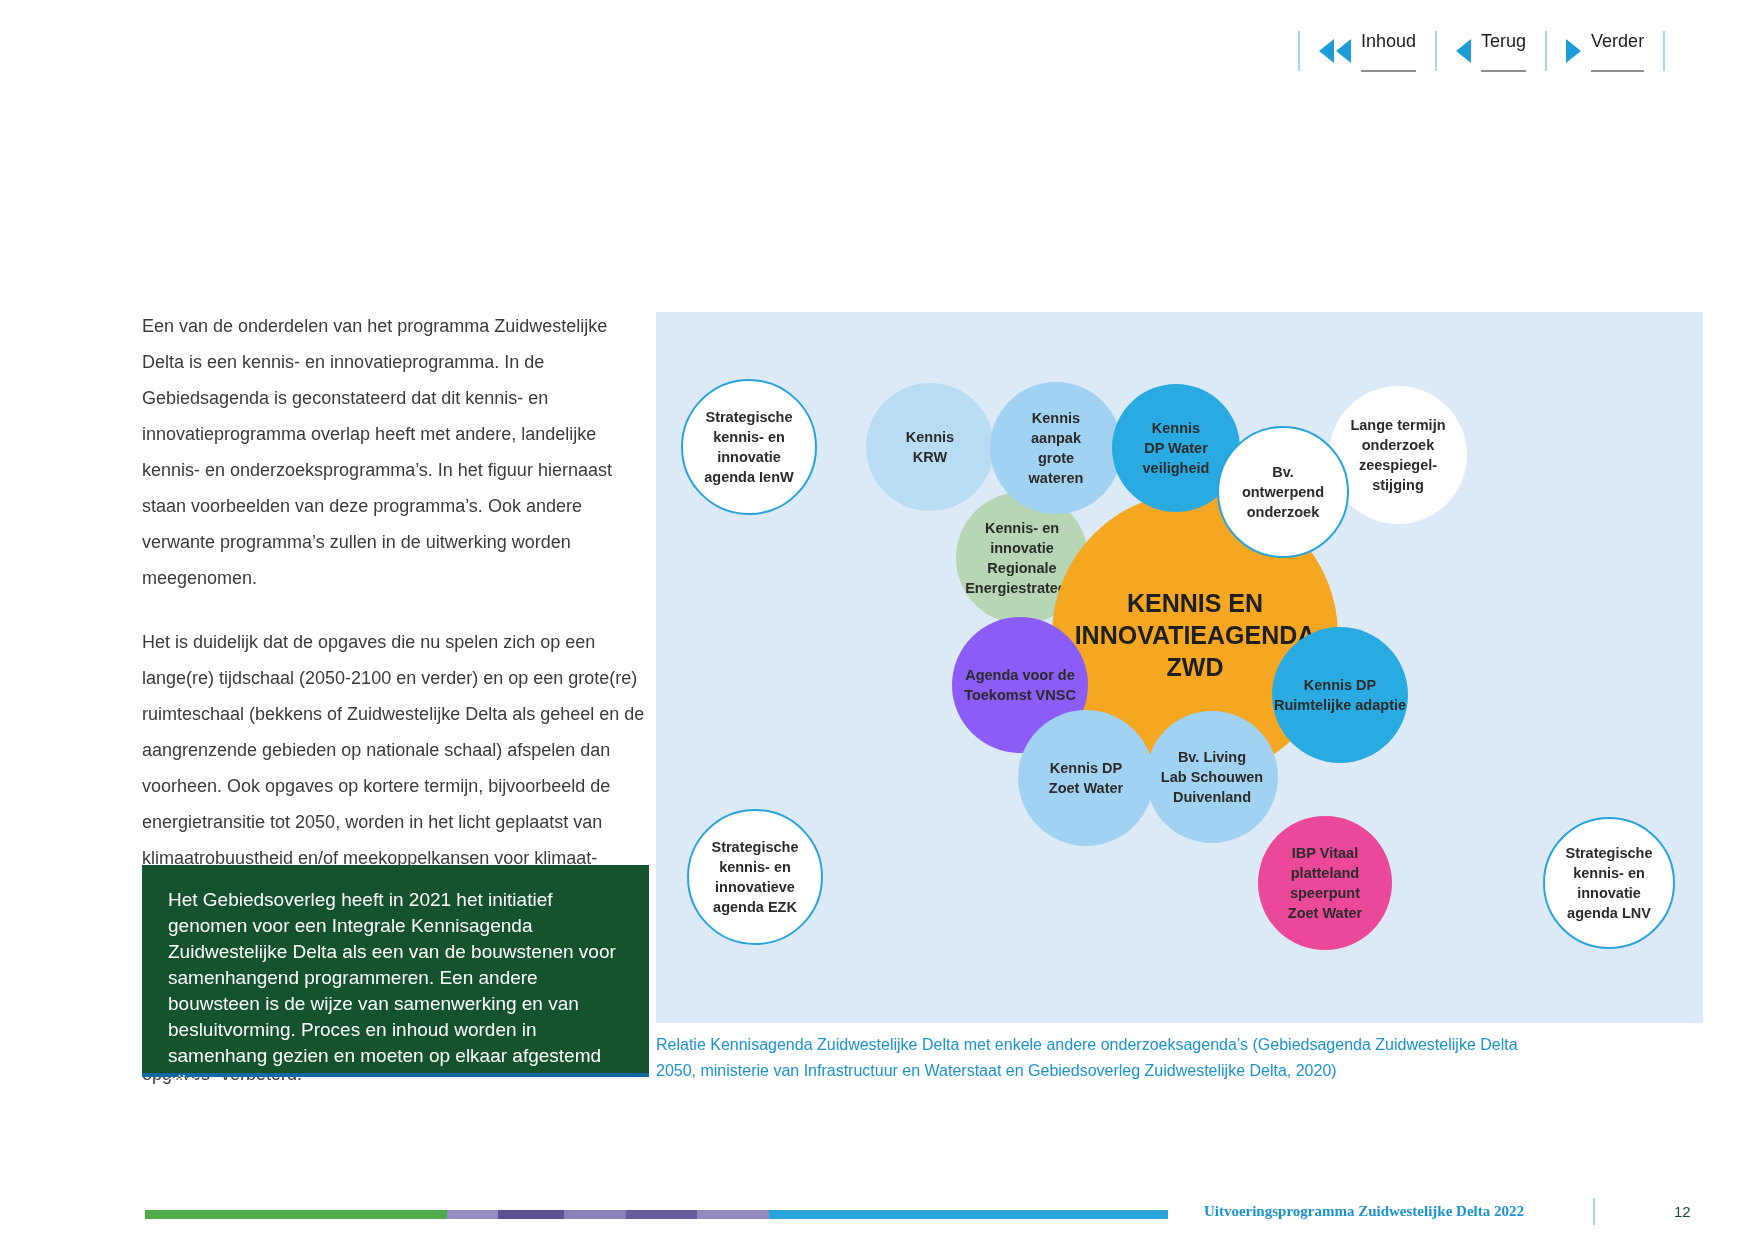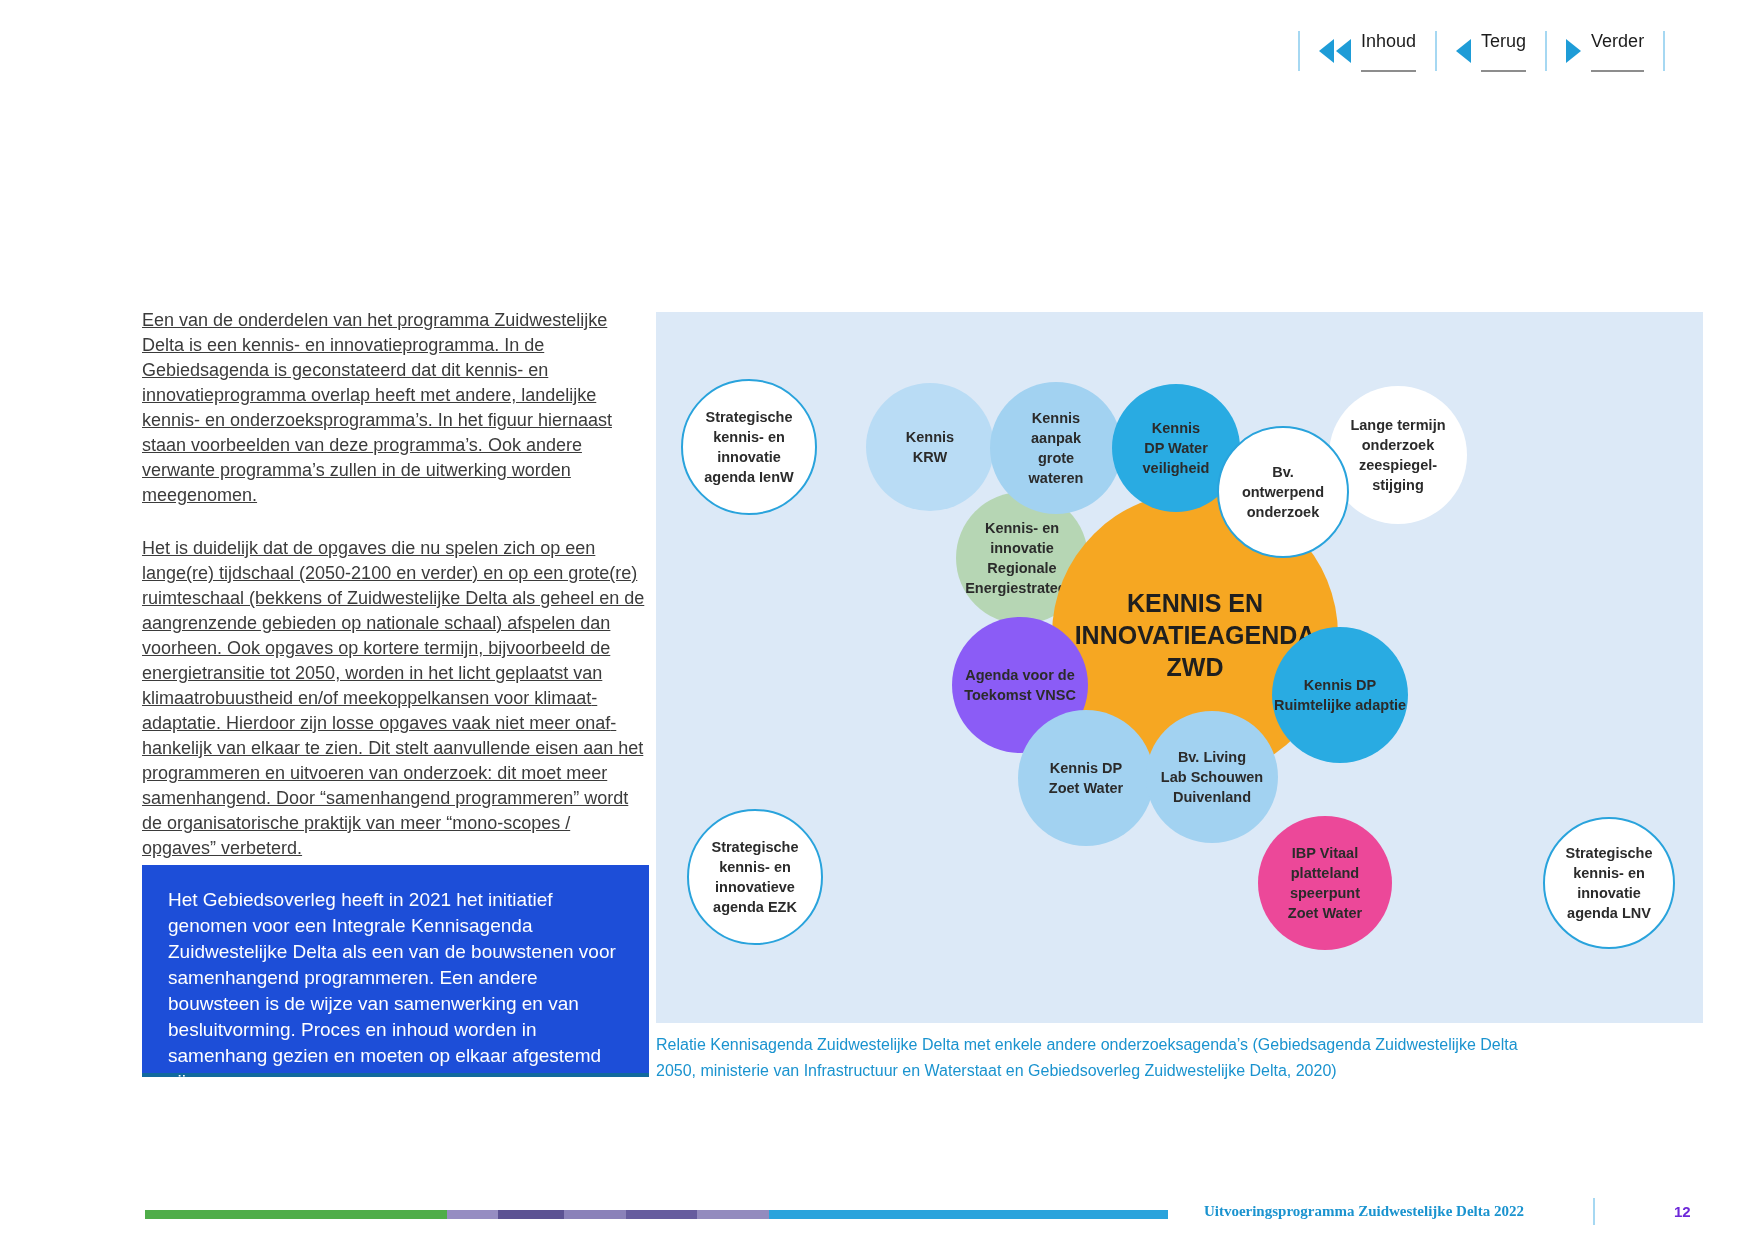--- a/index.html
+++ b/index.html
@@ -10,44 +10,44 @@
   
   .nav{position:absolute;left:1298px;top:30px;display:flex;align-items:center;height:42px;}
   .nav-sep{width:2px;height:40px;background:#A6D8F2;}
   .nav-item{display:flex;align-items:center;gap:10px;margin:0 19px;cursor:pointer;}
   .nav-label{font-size:18px;color:#1c1c1c;border-bottom:2px solid #8d8d8d;padding-bottom:18px;}
   .tri{width:0;height:0;border-top:12px solid transparent;border-bottom:12px solid transparent;display:inline-block;}
   .tri-left{border-right:15px solid #1E9CD7;}
   .tri-right{border-left:15px solid #1E9CD7;}
   .dbl{display:inline-flex;gap:2px;}
   
-  .col{position:absolute;left:142px;top:308px;width:507px;font-size:18px;line-height:25px;color:#3b3b3b;text-decoration:underline;}
+  .col{position:absolute;left:142px;top:308px;width:507px;font-size:18px;line-height:36px;color:#3b3b3b;}
   .col p{margin:0 0 28px 0;}
   .highlight{
-    position:absolute;left:142px;top:865px;width:507px;height:212px;background:#1d4ed8;
+    position:absolute;left:142px;top:865px;width:507px;height:212px;background:#14532d;
     box-sizing:border-box;padding:22px 26px;color:#ffffff;font-size:19px;line-height:26px;
     border-bottom:4px solid #11699E;
   }
   
   .panel{position:absolute;left:656px;top:312px;width:1047px;height:711px;background:#DCE9F7;}
   .node{
     position:absolute;border-radius:50%;display:flex;align-items:center;justify-content:center;
     text-align:center;font-weight:600;color:#2b2b2b;font-size:14.5px;line-height:20px;
     white-space:pre-line;box-sizing:border-box;
   }
   .node.outlined{background:#ffffff;border:2.5px solid #29A3DC;}
   .node.center-node{font-size:25px;line-height:32px;font-weight:800;color:#1f1f1f;}
   .caption{position:absolute;left:656px;top:1032px;width:900px;font-size:16px;line-height:26px;color:#1A93CF;}
   
   .footer-bar{position:absolute;left:145px;top:1210px;width:1023px;height:9px;display:flex;}
   .footer-bar span{display:block;height:100%;}
   .footer-label{position:absolute;left:1024px;top:1203px;width:500px;text-align:right;
     font-size:15px;font-weight:bold;color:#1A93CF;font-family:Liberation Serif, serif;}
   .footer-sep{position:absolute;left:1593px;top:1198px;width:2px;height:27px;background:#A6D8F2;}
-  .page-num{position:absolute;left:1674px;top:1203px;font-size:15px;font-weight:bold;color:#6d28d9;}
+  .page-num{position:absolute;left:1674px;top:1203px;font-size:15px;font-weight:normal;color:#14532d;}
 </style>
 </head>
 <body>
 
 <div class="page">
 
   <div class="nav">
     <span class="nav-sep"></span>
     <span class="nav-item">
       <span class="dbl">

